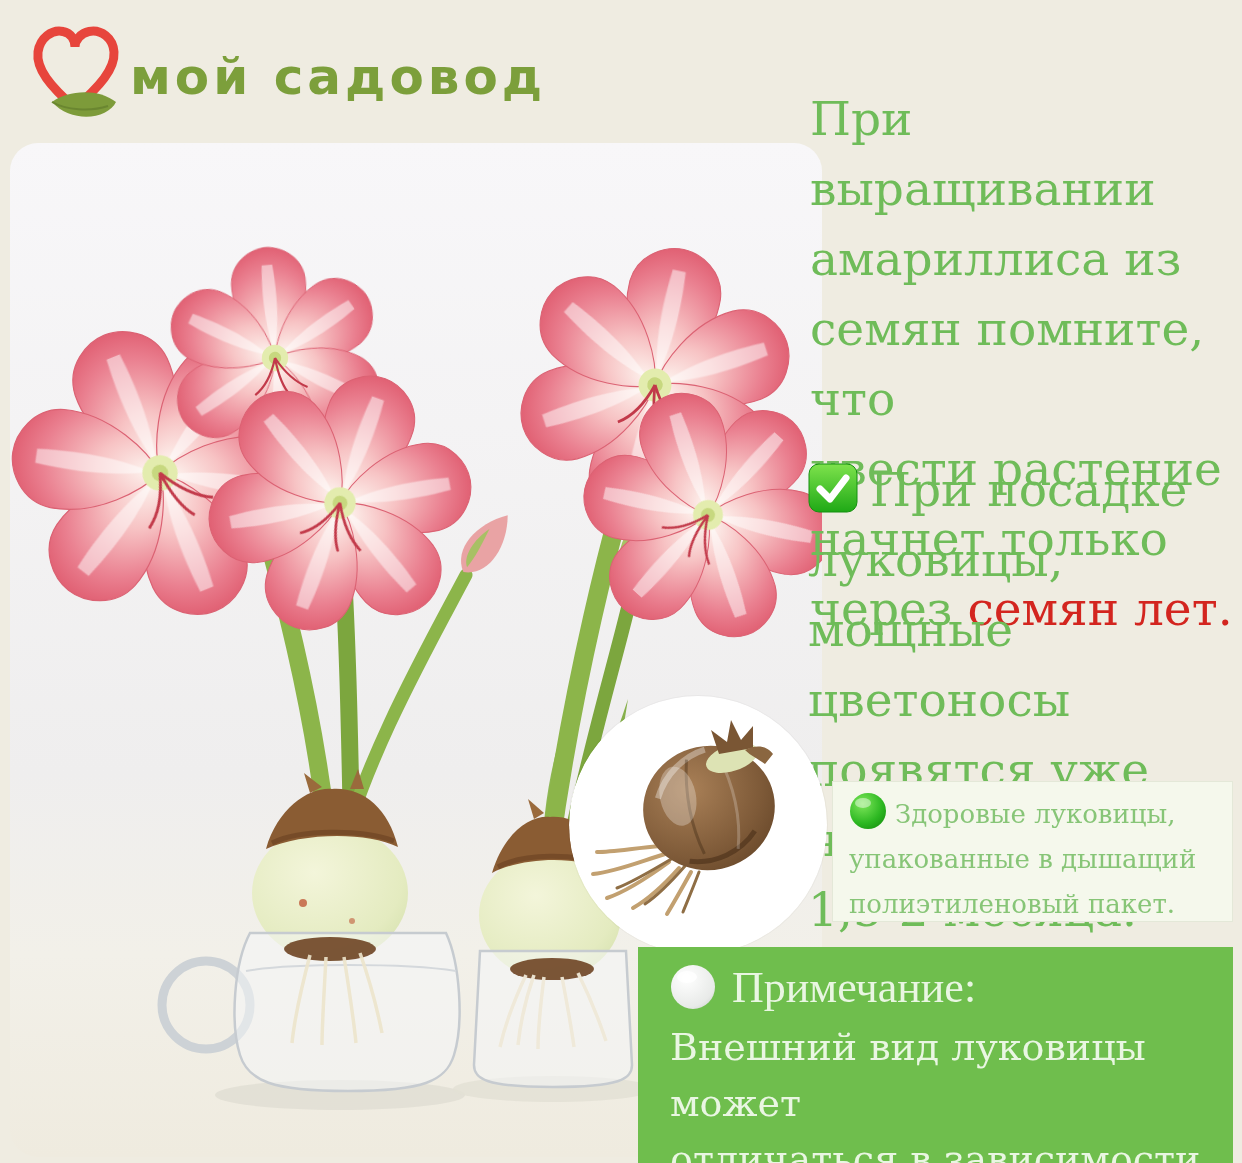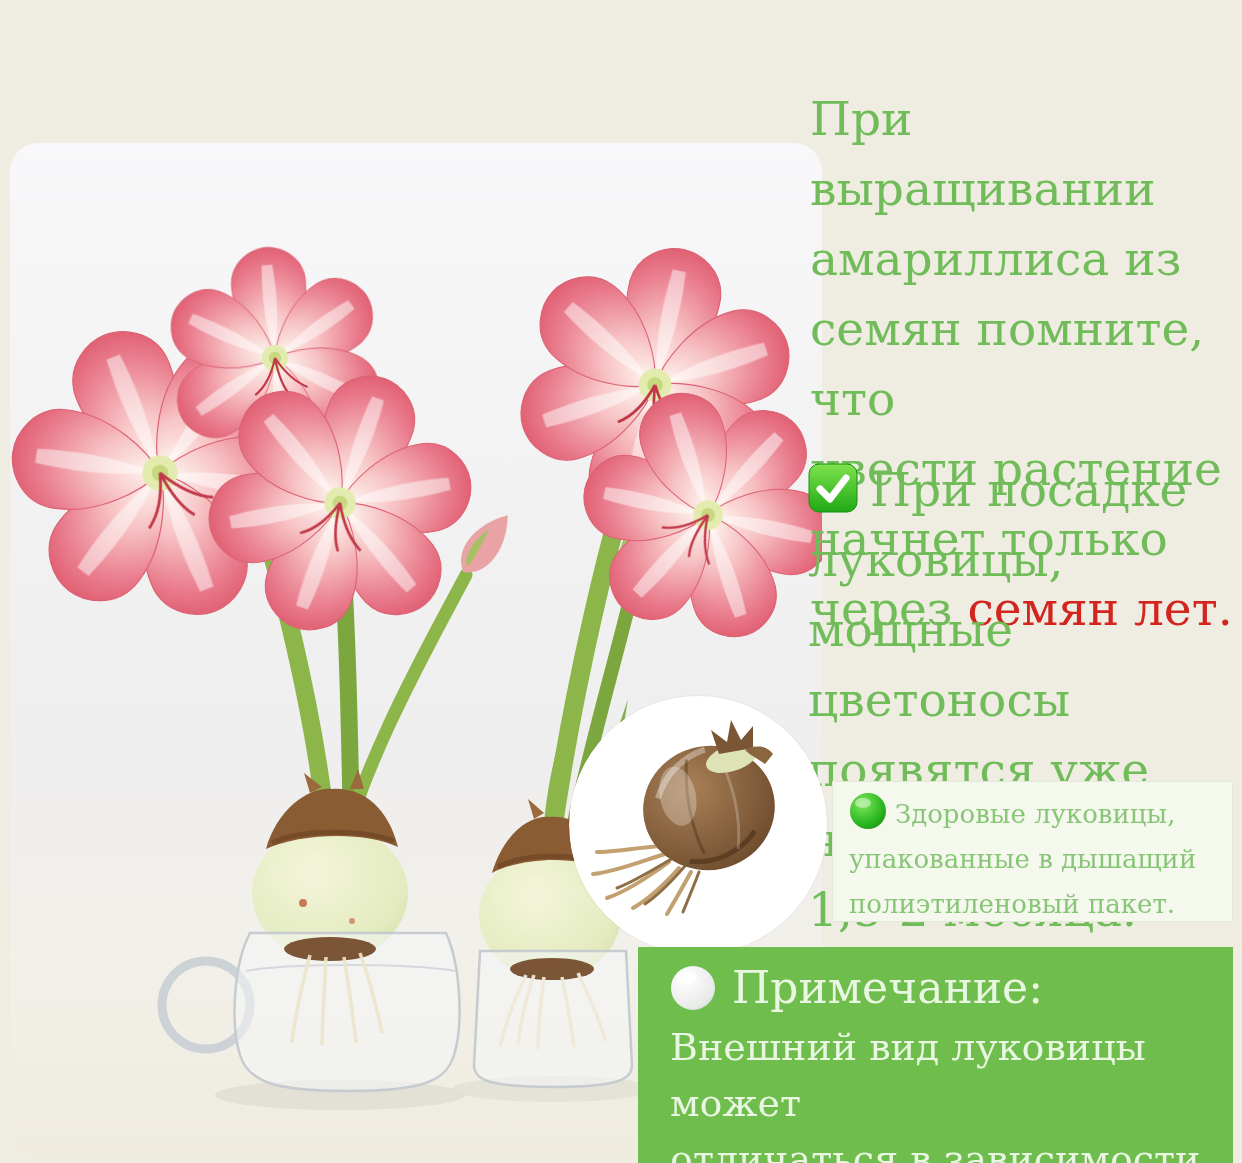--- a/index.html
+++ b/index.html
@@ -53,29 +53,37 @@
     box-sizing:border-box;padding:10px 14px 0 16px;
     color:var(--info-text);font-size:26px;line-height:45px;white-space:pre-line;
   }
   .green-dot-icon{display:inline-block;width:38px;height:38px;vertical-align:-7px;margin-right:8px;}
   
   .note-box{
     position:absolute;left:638px;top:947px;width:595px;height:216px;z-index:5;
     background:var(--note-box-bg);box-sizing:border-box;padding:12px 20px 0 32px;
     color:var(--note-text);
   }
-  .note-title{font-size:44px;line-height:58px;}
+  .note-title{font-size:44px;line-height:58px;font-family:Liberation Serif, serif;}
   .white-dot-icon{display:inline-block;width:46px;height:46px;vertical-align:-8px;margin-right:16px;}
   .note-text{font-size:38px;line-height:56px;white-space:pre-line;margin-top:2px;}
 </style>
 </head>
 <body>
 
 <div class="canvas">
 
+  <div class="logo">
+    <svg class="logo-mark" viewBox="0 0 96 104">
+      <path d="M47,86 C22,64 8,47 10,30 C12,16 24,7 35,9.5 C43,11 47,18 47,25 C47,18 53,11 61,9.5 C73,7 85,16 86,30 C87,47 72,64 47,86 Z" fill="none" stroke="#E7453C" stroke-width="9" stroke-linecap="round"></path>
+      <path d="M24,80 C40,68 70,66 88,80 C80,97 44,102 24,80 Z" fill="#7D9B3A"></path>
+      <path d="M24,80 C38,88 62,90 80,84" fill="none" stroke="#6A8630" stroke-width="2"></path>
+    </svg>
+    <div class="logo-text">мой садовод</div>
+  </div>
 
   <div class="photo">
     <svg viewBox="0 0 812 1014" preserveAspectRatio="none">
       <defs>
         <linearGradient id="photoBg" x1="0" y1="0" x2="0" y2="1">
           <stop offset="0" stop-color="#F8F7F9"></stop>
           <stop offset="0.62" stop-color="#EFEEEE"></stop>
           <stop offset="0.80" stop-color="#F2F0E9"></stop>
           <stop offset="1" stop-color="#EFEBDF"></stop>
         </linearGradient>

